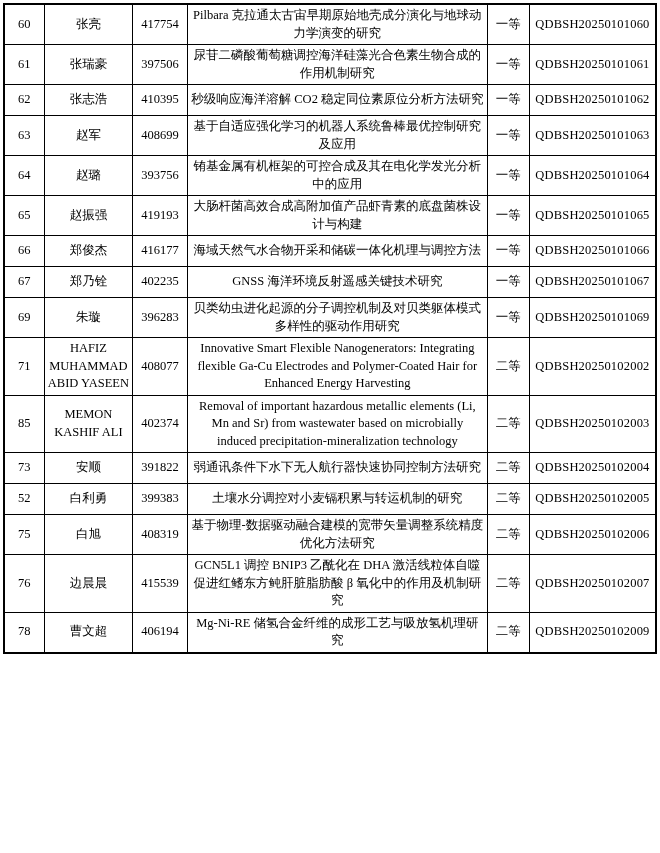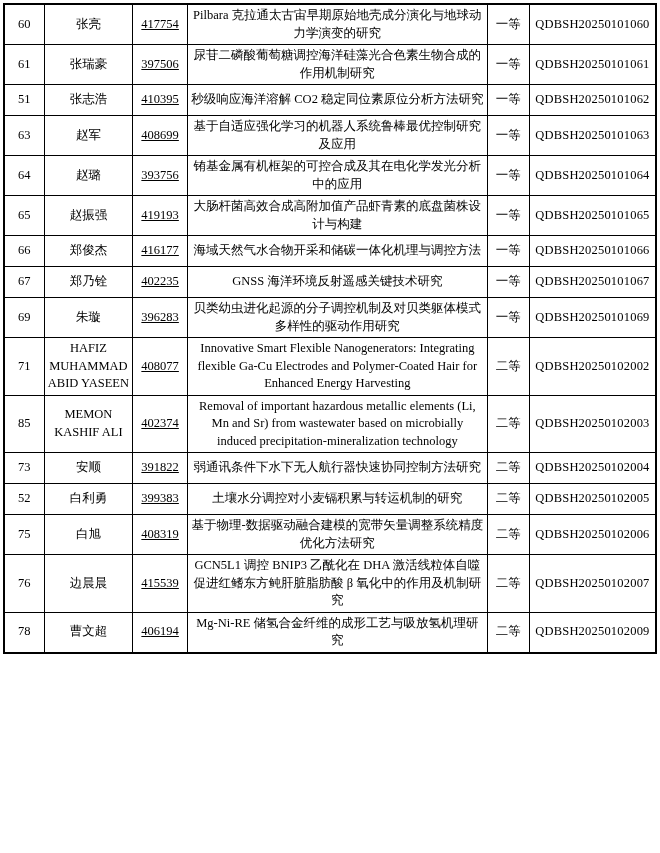--- a/index.html
+++ b/index.html
@@ -22,21 +22,21 @@
     height:26px;
     word-wrap:break-word;
   }
   .col-seq{width:38px;}
   .col-name{width:84px;}
   .col-app_no{width:52px;}
   .col-title{width:284px;}
   .col-grade{width:40px;}
   .col-cert_no{width:120px;}
   td.c-cert{font-size:12px;letter-spacing:0.2px;}
-  td.c-app{font-size:12.5px;text-decoration:underline;}
+  td.c-app{font-size:12.5px;}
   
   .frag{position:absolute;background:#f2f2f2;border:1px solid #9a9a9a;}
   .frag-left{left:38px;top:848px;width:70px;height:9px;}
   .frag-right{left:545px;top:847px;width:56px;height:9px;background:#e4e4e4;}
 </style>
 </head>
 <body>
 
 <div class="page">
 
@@ -60,21 +60,21 @@
         </tr>
         <tr>
           <td class="c-seq">61</td>
           <td class="c-name">张瑞豪</td>
           <td class="c-app">397506</td>
           <td class="c-title">尿苷二磷酸葡萄糖调控海洋硅藻光合色素生物合成的作用机制研究</td>
           <td class="c-grade">一等</td>
           <td class="c-cert">QDBSH20250101061</td>
         </tr>
         <tr>
-          <td class="c-seq">51</td>
+          <td class="c-seq">62</td>
           <td class="c-name">张志浩</td>
           <td class="c-app">410395</td>
           <td class="c-title">秒级响应海洋溶解 CO2 稳定同位素原位分析方法研究</td>
           <td class="c-grade">一等</td>
           <td class="c-cert">QDBSH20250101062</td>
         </tr>
         <tr>
           <td class="c-seq">63</td>
           <td class="c-name">赵军</td>
           <td class="c-app">408699</td>

